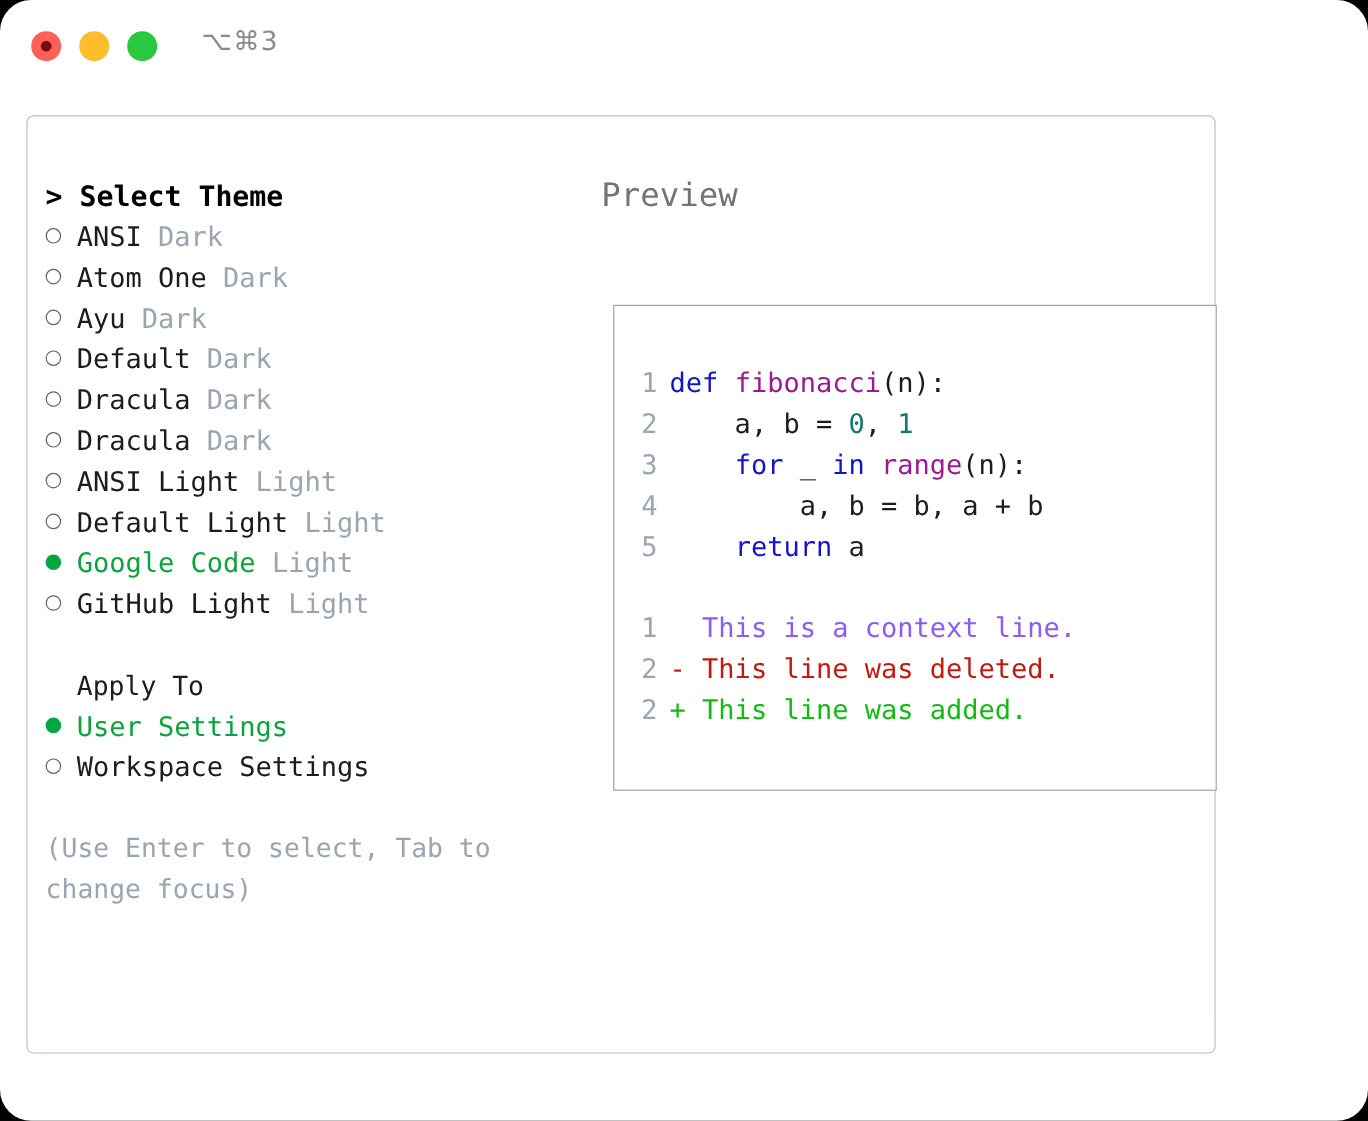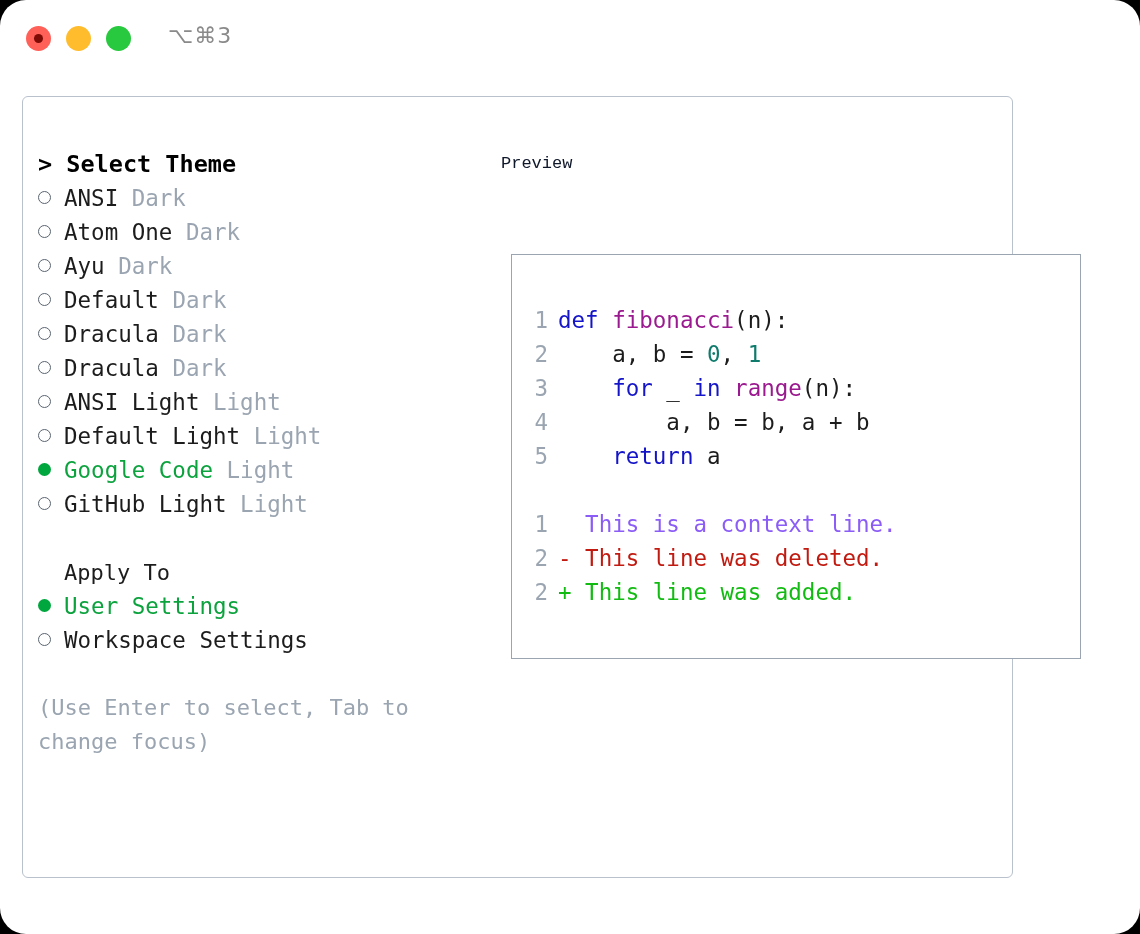--- a/index.html
+++ b/index.html
@@ -136,30 +136,29 @@
   }
 
   
   #right-col {
     position: absolute;
     left: 478px;
     top: 50px;
     width: 500px;
   }
   #preview-label {
-    font-size: 17px;
-    color: #0f172a;
-    line-height: 34px;
-    font-family: Liberation Mono, monospace;
+    font-size: 27px;
+    color: #737373;
+    line-height: 34px;
   }
   #preview-box {
     position: absolute;
     left: 10px;
     top: 107px;
-    width: 570px;
+    width: 503px;
     height: 405px;
     border: 1.5px solid #9aa5b1;
     box-sizing: border-box;
     background: #ffffff;
   }
   #code-area {
     position: absolute;
     left: 12px;
     top: 48px;
     right: 6px;

